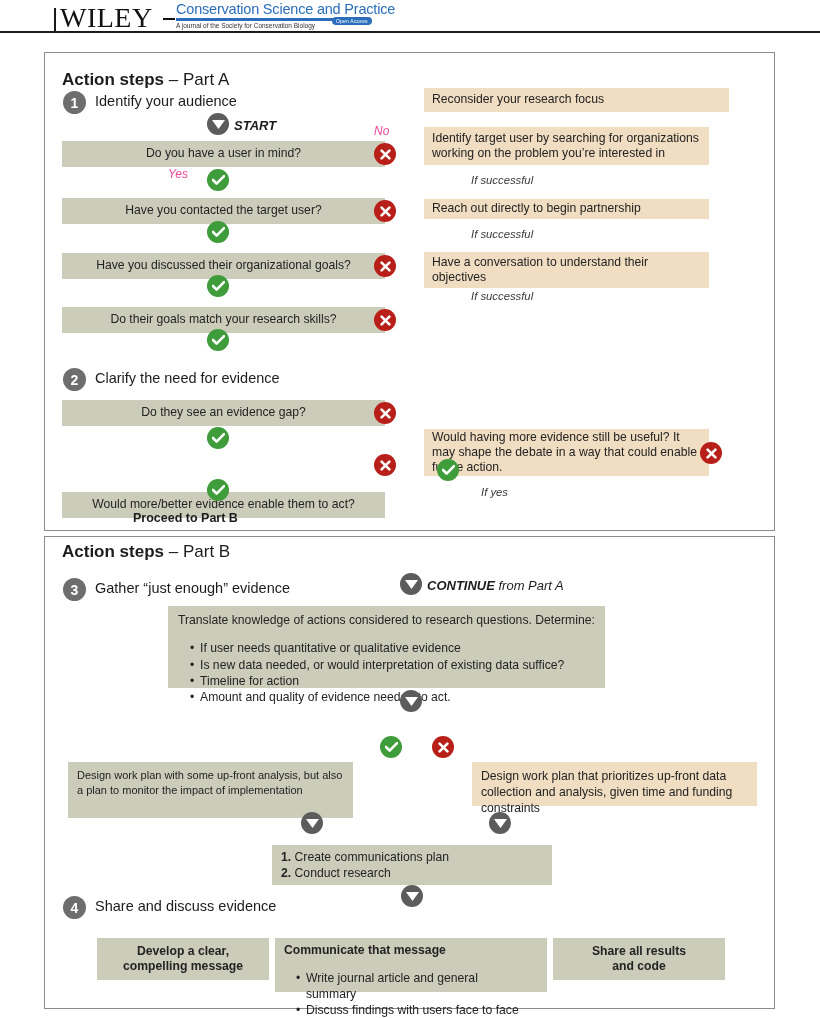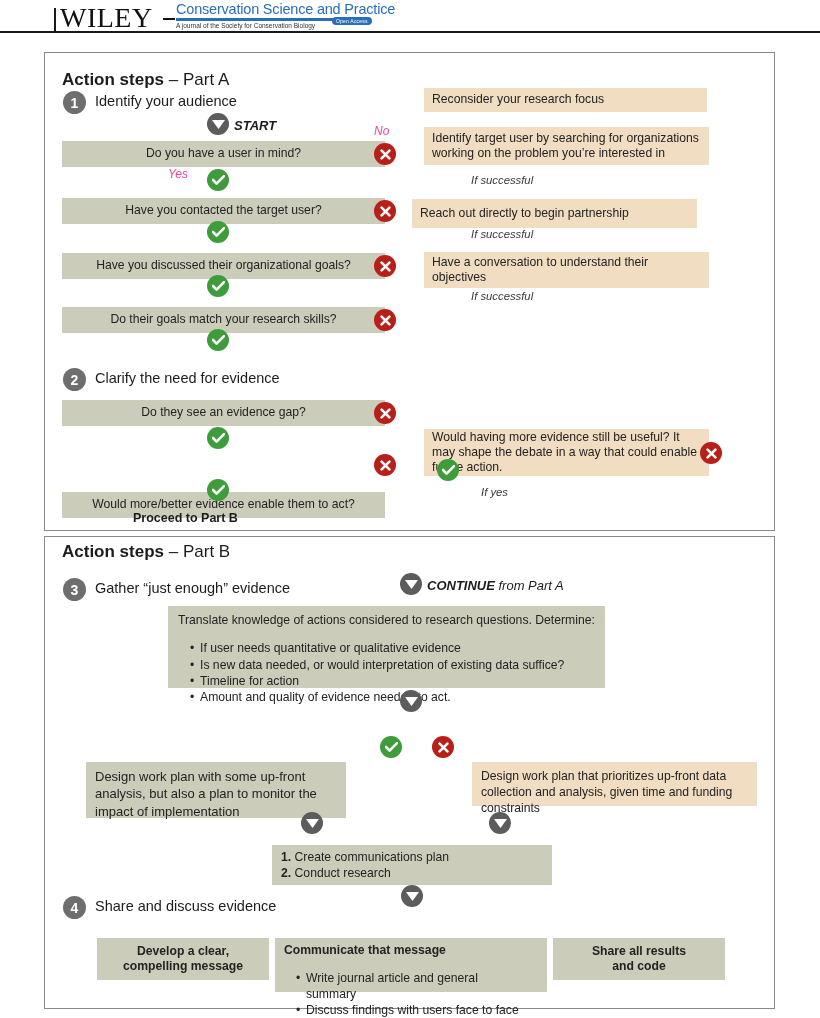--- a/index.html
+++ b/index.html
@@ -353,27 +353,27 @@
   <div class="box center" style="left:62px; top:307px; width:323px; height:26px;">
     <span>Do their goals match your research skills?</span>
   </div>
   <div class="box center" style="left:62px; top:400px; width:323px; height:26px;">
     <span>Do they see an evidence gap?</span>
   </div>
   <div class="box center" style="left:62px; top:452px; width:323px; height:26px;margin-top:40px;">
     <span>Would more/better evidence enable them to act?</span>
   </div>
 
-  <div class="box tan" style="left:424px; top:88px; width:283px; height:24px;">
+  <div class="box tan" style="left:424px; top:88px; width:305px; height:24px;">
     <span>Reconsider your research focus</span>
   </div>
   <div class="box tan" style="left:424px; top:127px; width:285px; height:38px;align-items:center;">
     <span>Identify target user by searching for organizations working on the problem you’re interested in</span>
   </div>
-  <div class="box tan" style="left:412px; top:199px; width:285px; height:29px;align-items:center;">
+  <div class="box tan" style="left:424px; top:199px; width:285px; height:20px;align-items:center;">
     <span>Reach out directly to begin partnership</span>
   </div>
   <div class="box tan" style="left:424px; top:252px; width:285px; height:36px;">
     <span>Have a conversation to understand their objectives</span>
   </div>
   <div class="box tan" style="left:424px; top:429px; width:285px; height:47px;">
     <span>Would having more evidence still be useful? It may shape the debate in a way that could enable future action.</span>
   </div>
 
   <div class="ic red" style="left:374px; top:143px;">
@@ -500,21 +500,21 @@
     <svg width="13" height="10" viewBox="0 0 13 10">
         <path d="M1 5 L4.6 8.6 L12 1.2" stroke="#fff" stroke-width="2.6" fill="none" stroke-linecap="round" stroke-linejoin="round"></path>
       </svg>
   </div>
   <div class="ic red" style="left:432px; top:736px;">
     <svg width="11" height="11" viewBox="0 0 11 11">
         <path d="M1.6 1.6 L9.4 9.4 M9.4 1.6 L1.6 9.4" stroke="#fff" stroke-width="2.6" stroke-linecap="round"></path>
       </svg>
   </div>
 
-  <div class="box top" style="left:86px; top:762px; width:260px; height:56px; display:block; padding:6px 9px; font-size:13px; line-height:1.33;">Design work plan with some up-front analysis, but also a plan to monitor the impact of implementation</div>
+  <div class="box top" style="left:68px; top:762px; width:285px; height:56px; display:block; padding:6px 9px; font-size:11px; line-height:1.33;">Design work plan with some up-front analysis, but also a plan to monitor the impact of implementation</div>
 
   <div class="box tan top" style="left:472px; top:762px; width:285px; height:44px; display:block; padding:6px 9px; font-size:12.2px; line-height:1.33;">Design work plan that prioritizes up-front data collection and analysis, given time and funding constraints</div>
 
   <div class="ic gray" style="left:301px; top:812px;">
     <svg width="13" height="9" viewBox="0 0 13 9">
         <polygon points="0,0 13,0 6.5,9" fill="#fff"></polygon>
       </svg>
   </div>
   <div class="ic gray" style="left:489px; top:812px;">
     <svg width="13" height="9" viewBox="0 0 13 9">

